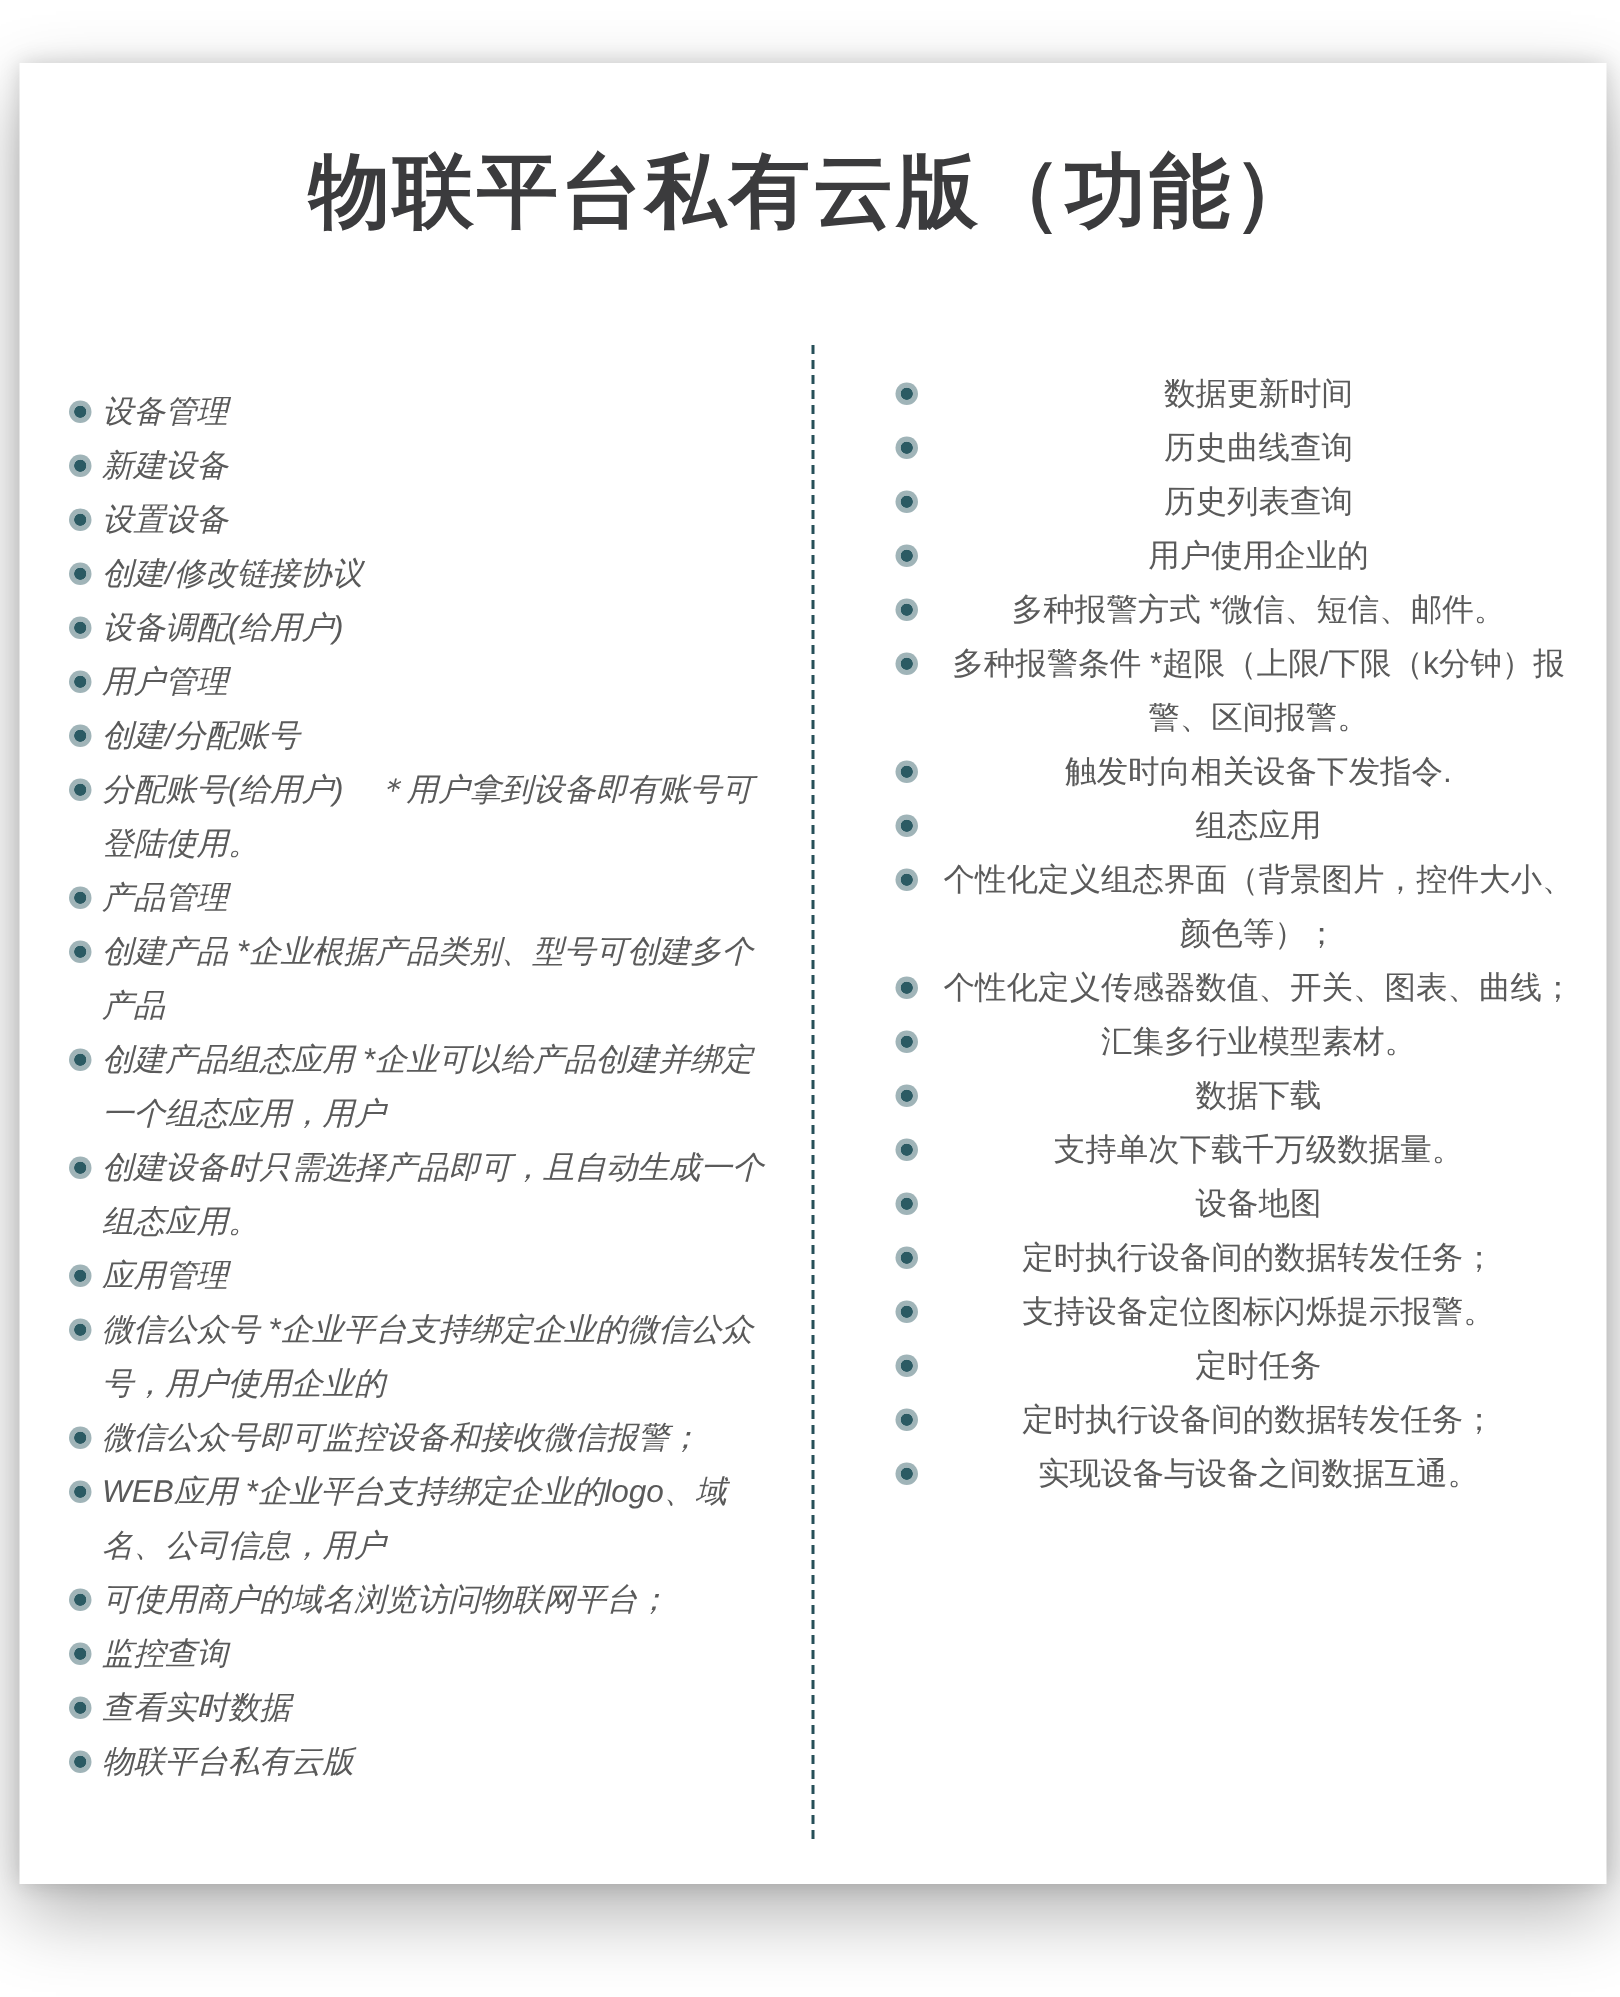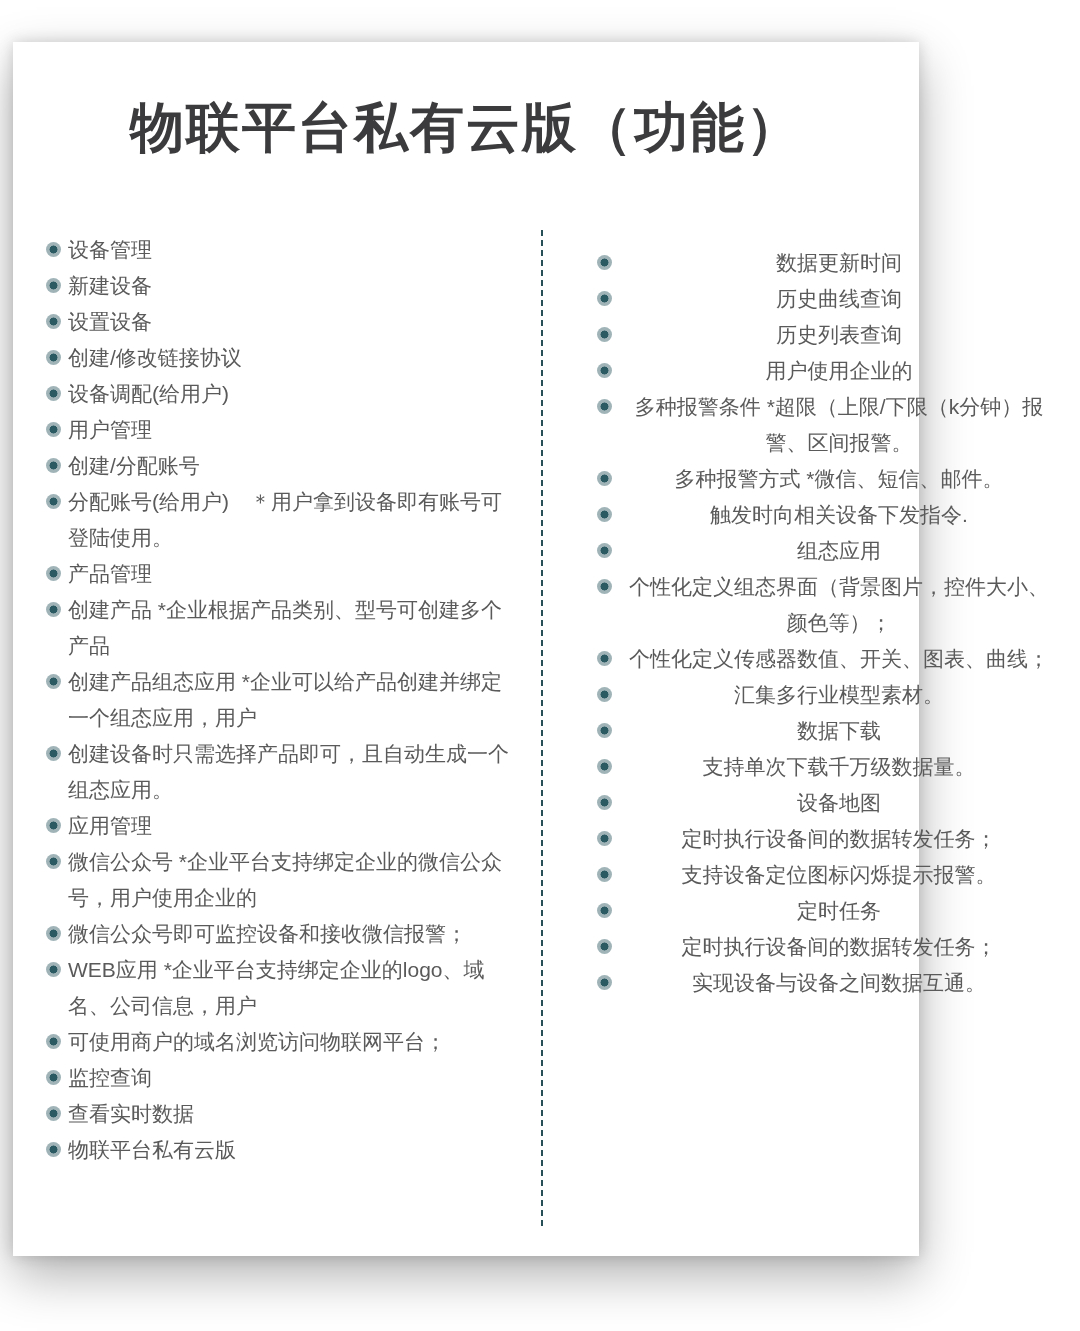--- a/index.html
+++ b/index.html
@@ -5,21 +5,21 @@
   * { margin: 0; padding: 0; box-sizing: border-box; }
   html, body {
     width: 1080px; height: 1331px;
     background: #ffffff;
     overflow: hidden;
     font-family: "Liberation Sans", "DejaVu Sans", sans-serif;
   }
   .page-card {
     position: absolute;
     left: 13px; top: 42px;
-    width: 906px; height: 1214px;
+    width: 1058px; height: 1214px;
     background: #ffffff;
     box-shadow: 0 0 14px rgba(0,0,0,0.16), 0 20px 48px rgba(0,0,0,0.30);
   }
   .page-title {
     position: absolute;
     left: 0; top: 50px;
     width: 100%;
     text-align: center;
     font-size: 54px;
     font-weight: 900;
@@ -36,22 +36,23 @@
     list-style: none;
   }
   ul.feature-list li {
     position: relative;
     padding-left: 22px;
     font-size: 21px;
     line-height: 36px;
     color: #5a5a5a;
   }
   .list-left {
-    left: 33px; top: 190px;
+    left: 33px; top: 215px;
     width: 472px; 
+    font-style: italic;
   }
   .list-right {
     left: 584px; top: 203px;
     width: 462px; 
     text-align: center;
   }
   .bullet {
     position: absolute;
     left: 0; top: 10px;
     width: 15px; height: 15px;
@@ -167,25 +168,25 @@
         <li>
     <span class="bullet"></span>
     <span class="li-text">历史列表查询</span>
   </li>
         <li>
     <span class="bullet"></span>
     <span class="li-text">用户使用企业的</span>
   </li>
         <li>
     <span class="bullet"></span>
+    <span class="li-text">多种报警方式 *微信、短信、邮件。</span>
+  </li>
+        <li>
+    <span class="bullet"></span>
     <span class="li-text">多种报警条件 *超限（上限/下限（k分钟）报警、区间报警。</span>
-  </li>
-        <li>
-    <span class="bullet"></span>
-    <span class="li-text">多种报警方式 *微信、短信、邮件。</span>
   </li>
         <li>
     <span class="bullet"></span>
     <span class="li-text">触发时向相关设备下发指令.</span>
   </li>
         <li>
     <span class="bullet"></span>
     <span class="li-text">组态应用</span>
   </li>
         <li>

